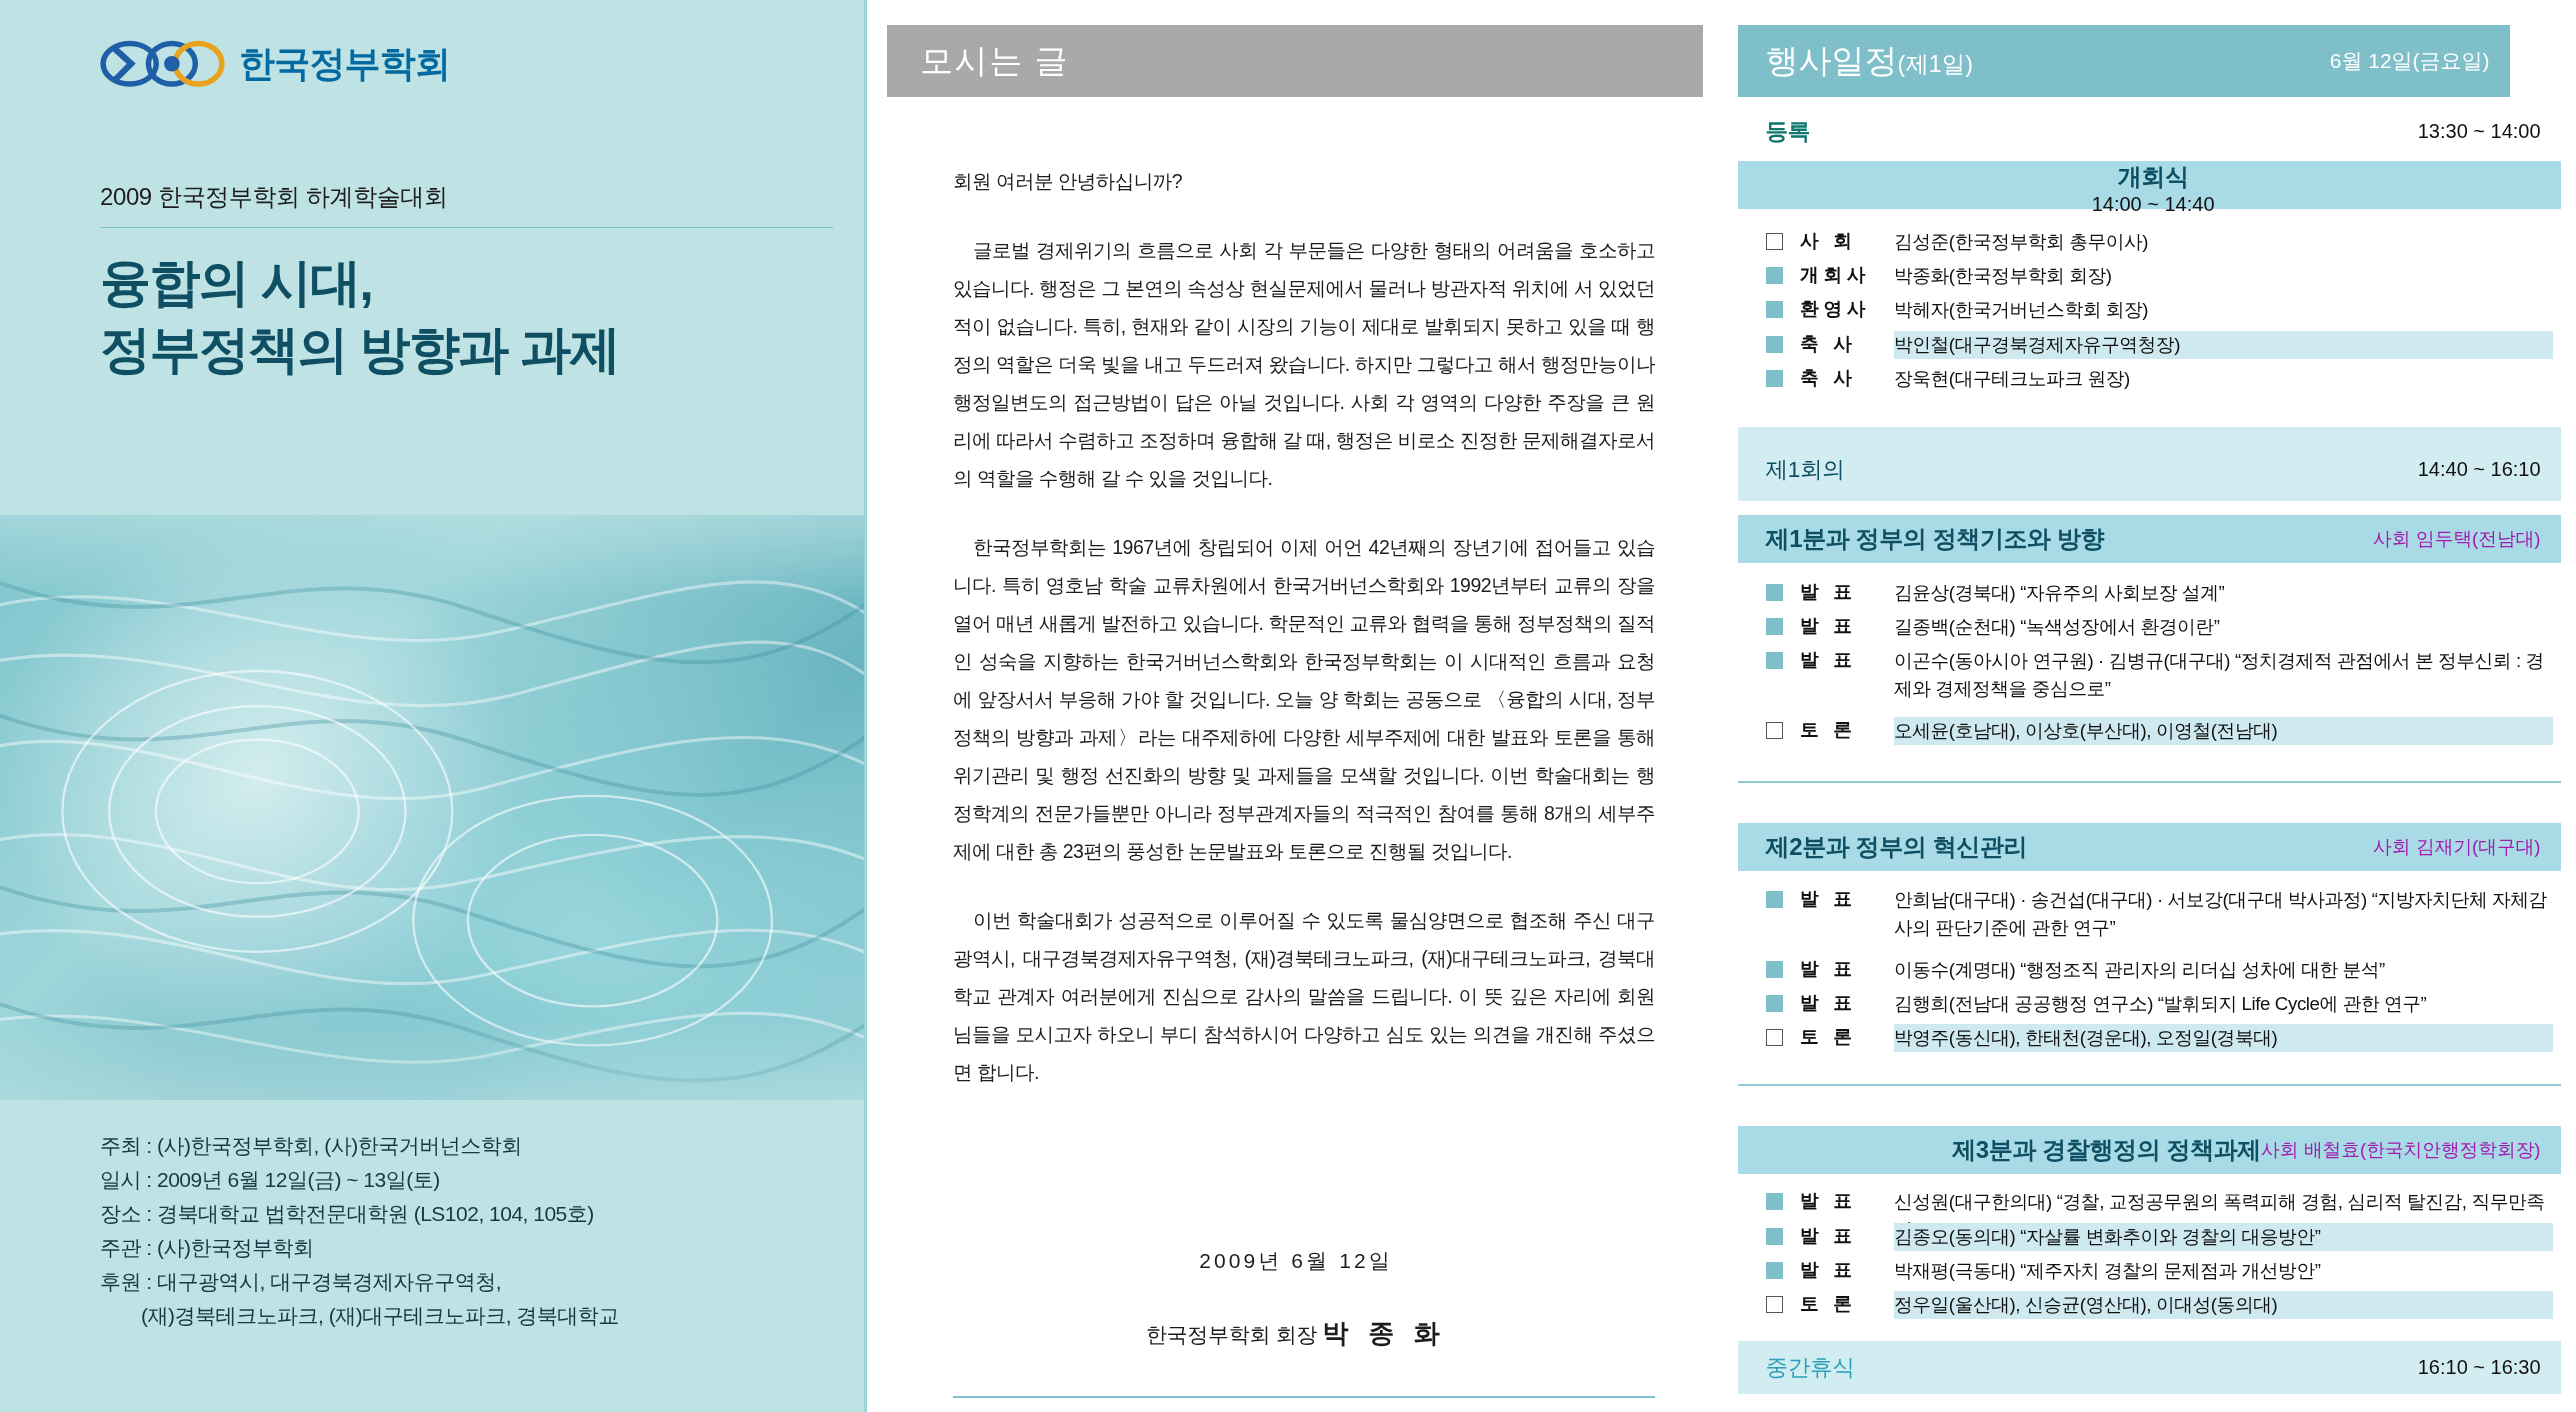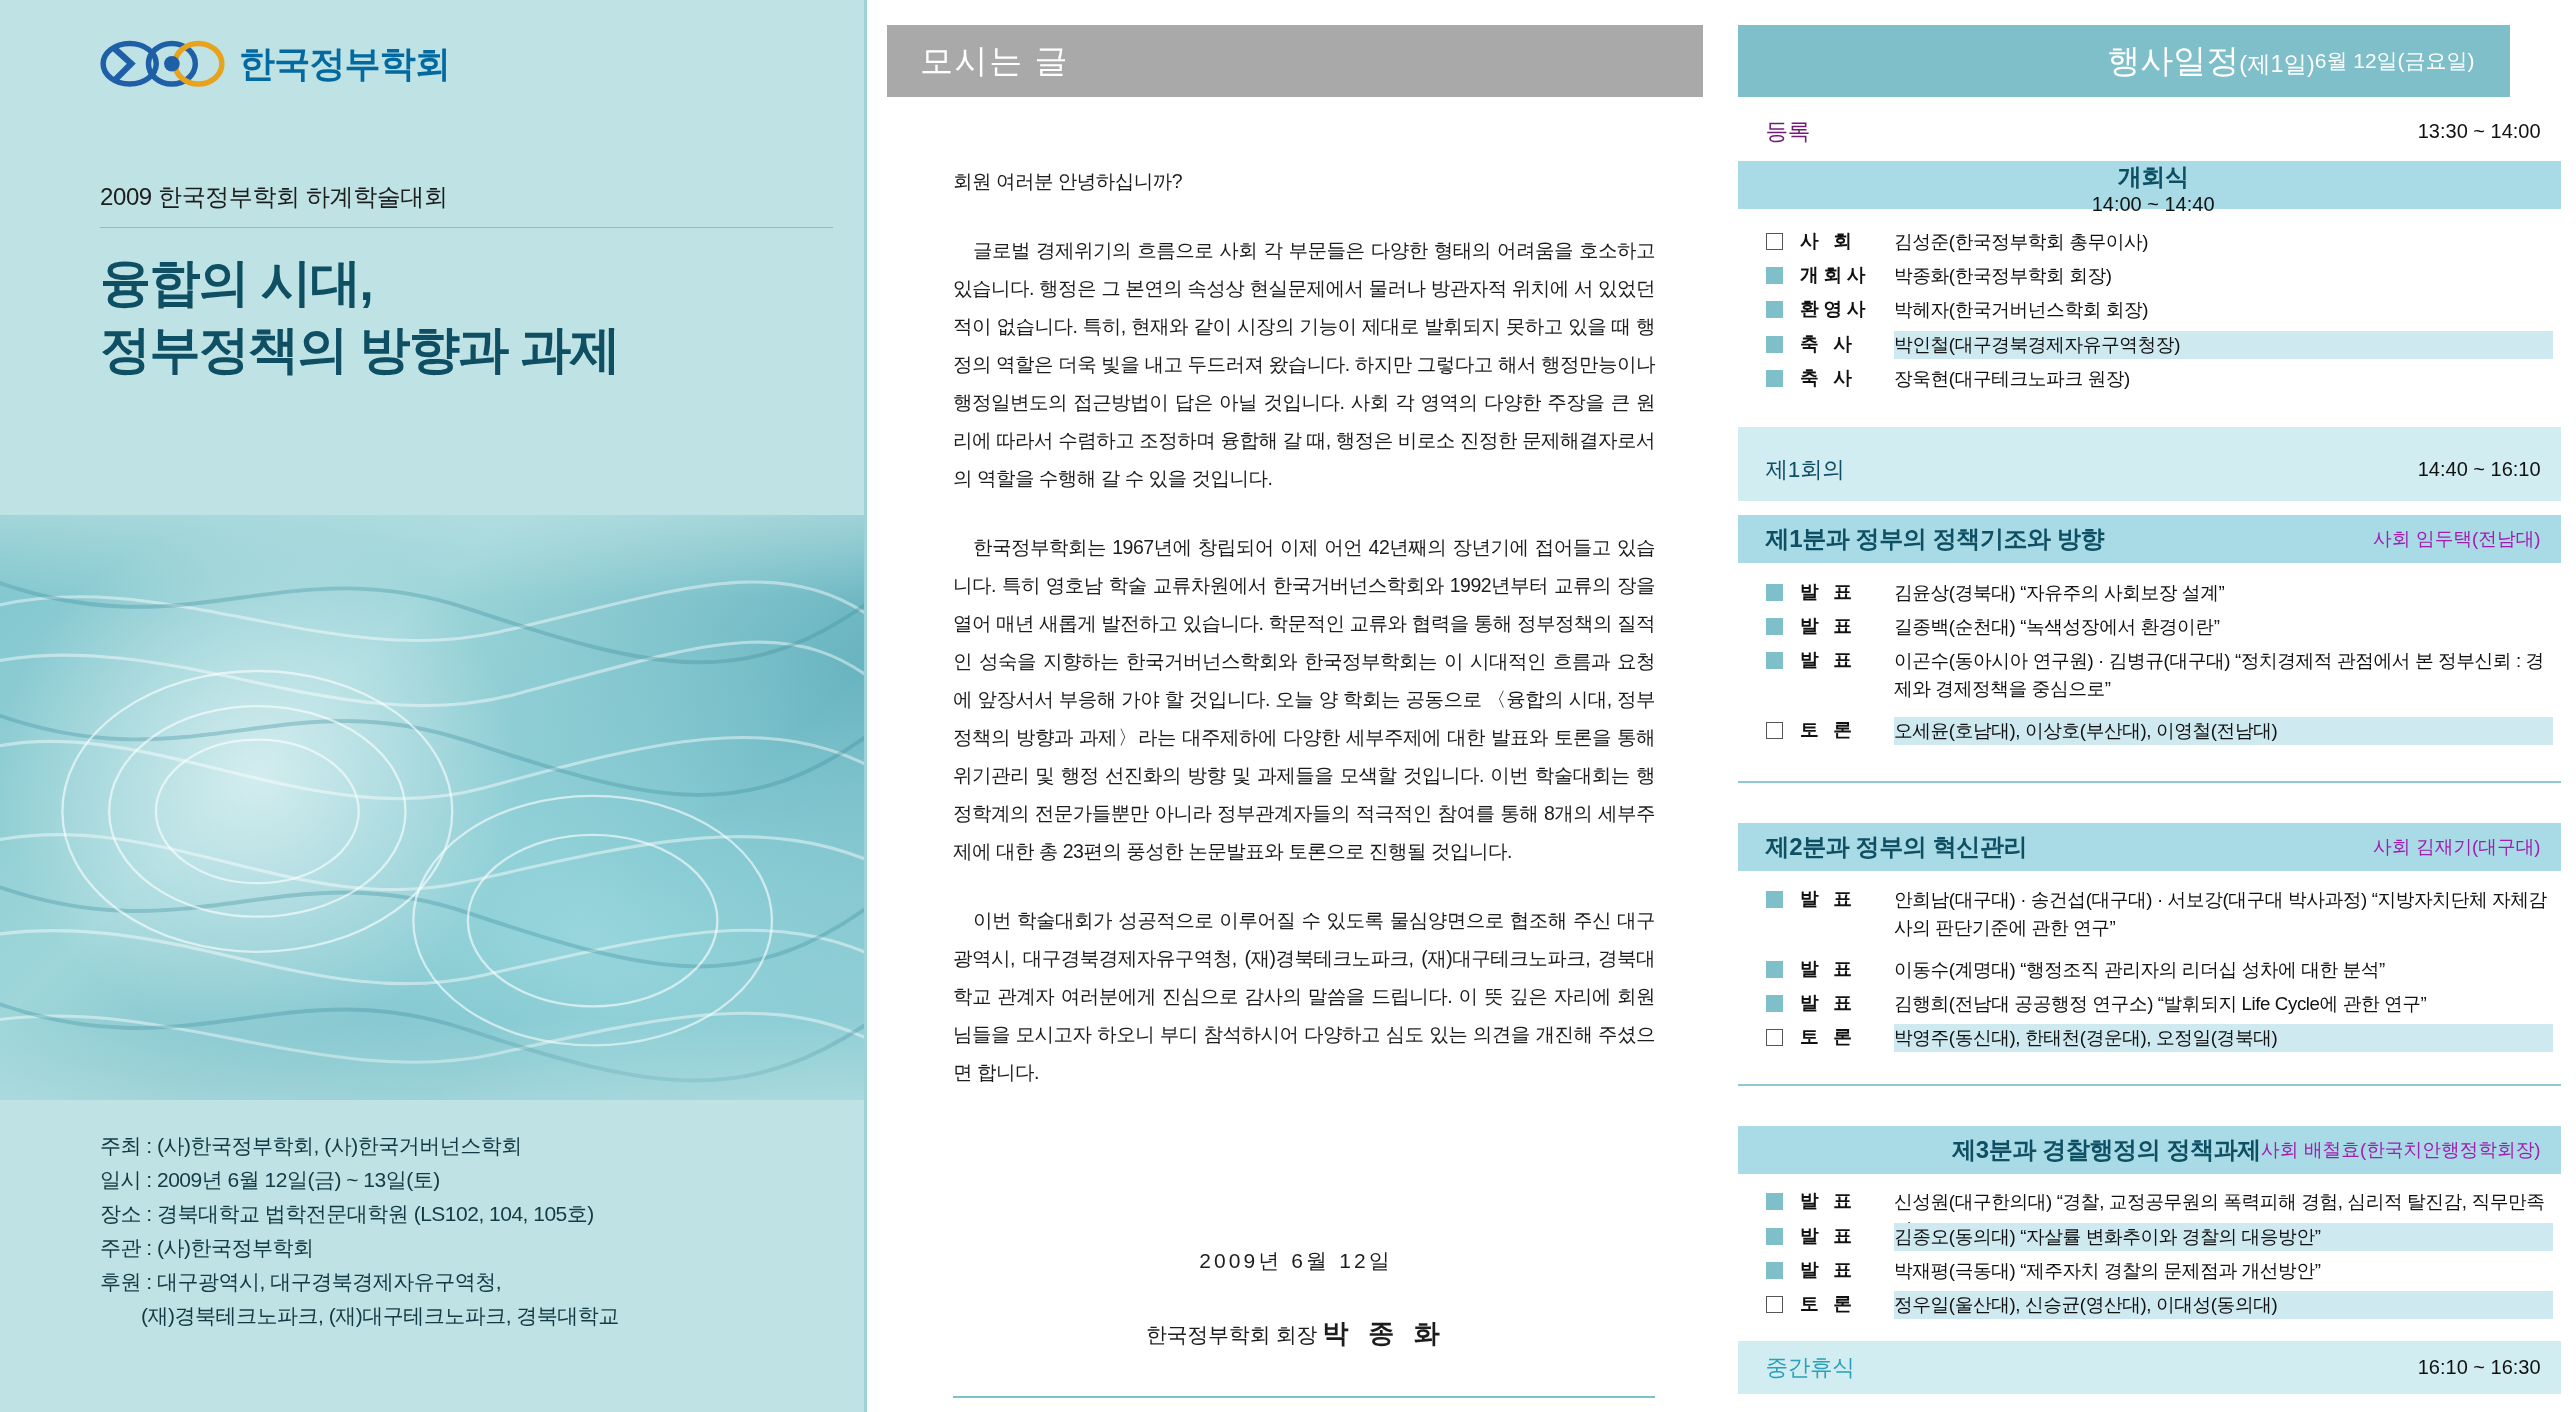--- a/index.html
+++ b/index.html
@@ -157,22 +157,22 @@
     height: 1413px;
   }
   .sched-head {
     position: absolute;
     top: 25px; left: 15.6px;
     width: 772px; height: 72px;
     background: #7fbfc9;
     color: #ffffff;
     display: flex;
     align-items: center;
-    justify-content: flex-end;
-    padding: 0 35px 0 28px;
+    justify-content: space-between;
+    padding: 0 20px 0 28px;
   }
   .sched-head .t1 { font-size: 33px; letter-spacing: 0; }
   .sched-head .t1 small { font-size: 23.4px; }
   .sched-head .t2 { font-size: 21px; }
 
   .row-band {
     position: absolute;
     left: 15.6px;
     width: 823px;
     display: flex;
@@ -311,21 +311,21 @@
   <div class="right-col">
 
     <div class="sched-head">
       <div class="t1">
         <span>행사일정</span><small>(제1일)</small>
       </div>
       <div class="t2">6월 12일(금요일)</div>
     </div>
 
     <div class="row-band band-plain" style="top:109px; height:45px;">
-      <div class="band-title sm" style="color:#701a75;">등록</div>
+      <div class="band-title sm" style="color:#0f766e;font-weight:bold;">등록</div>
       <div class="band-time">13:30 ~ 14:00</div>
     </div>
 
     <div class="row-band band-mid" style="top:161px; height:48px;flex-direction:column;">
       <div class="band-title">개회식</div>
       <div class="band-time">14:00 ~ 14:40</div>
     </div>
 
     <div class="entry" style="top:228px;">
       <span class="mk open"></span>

